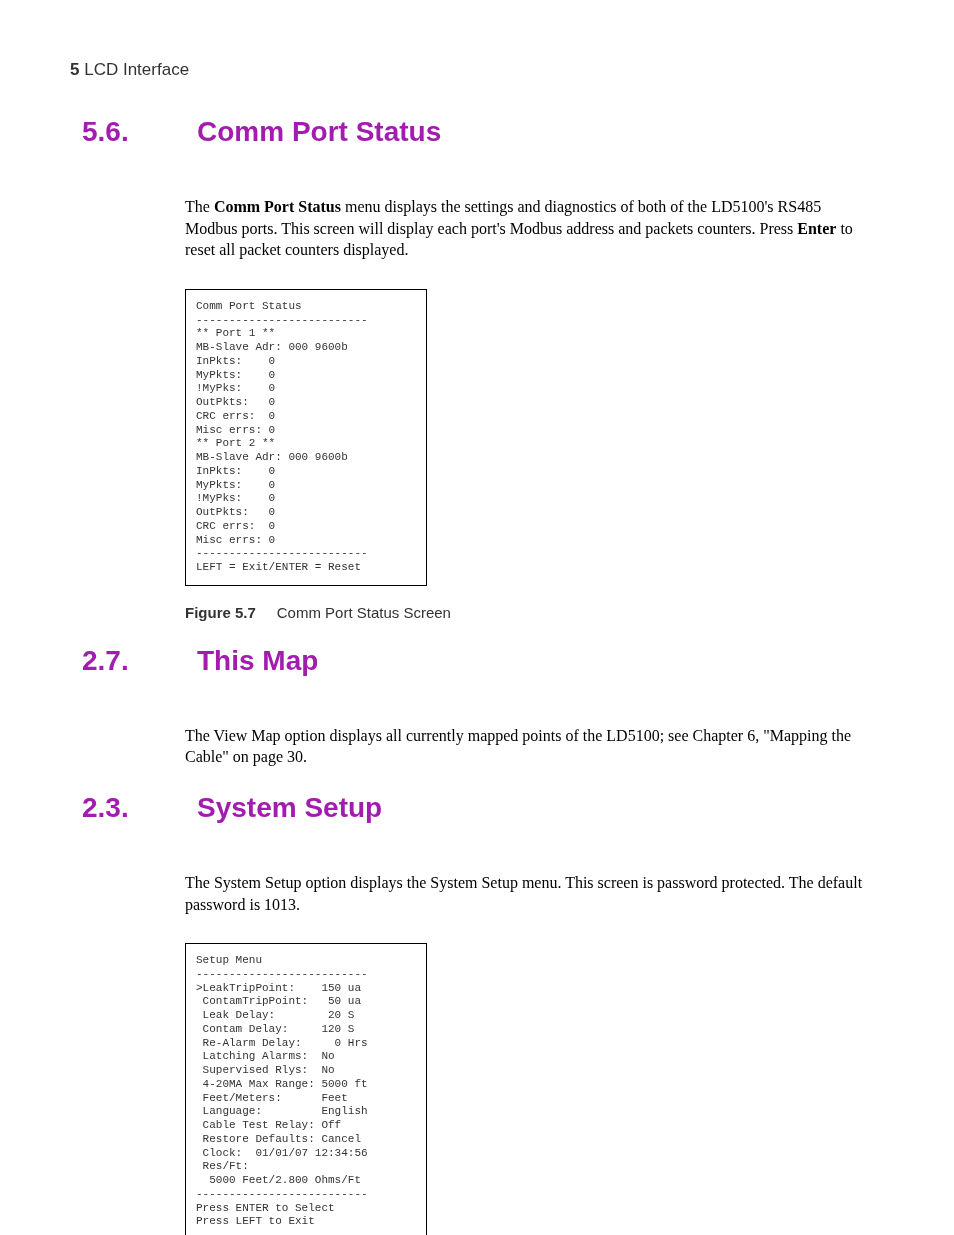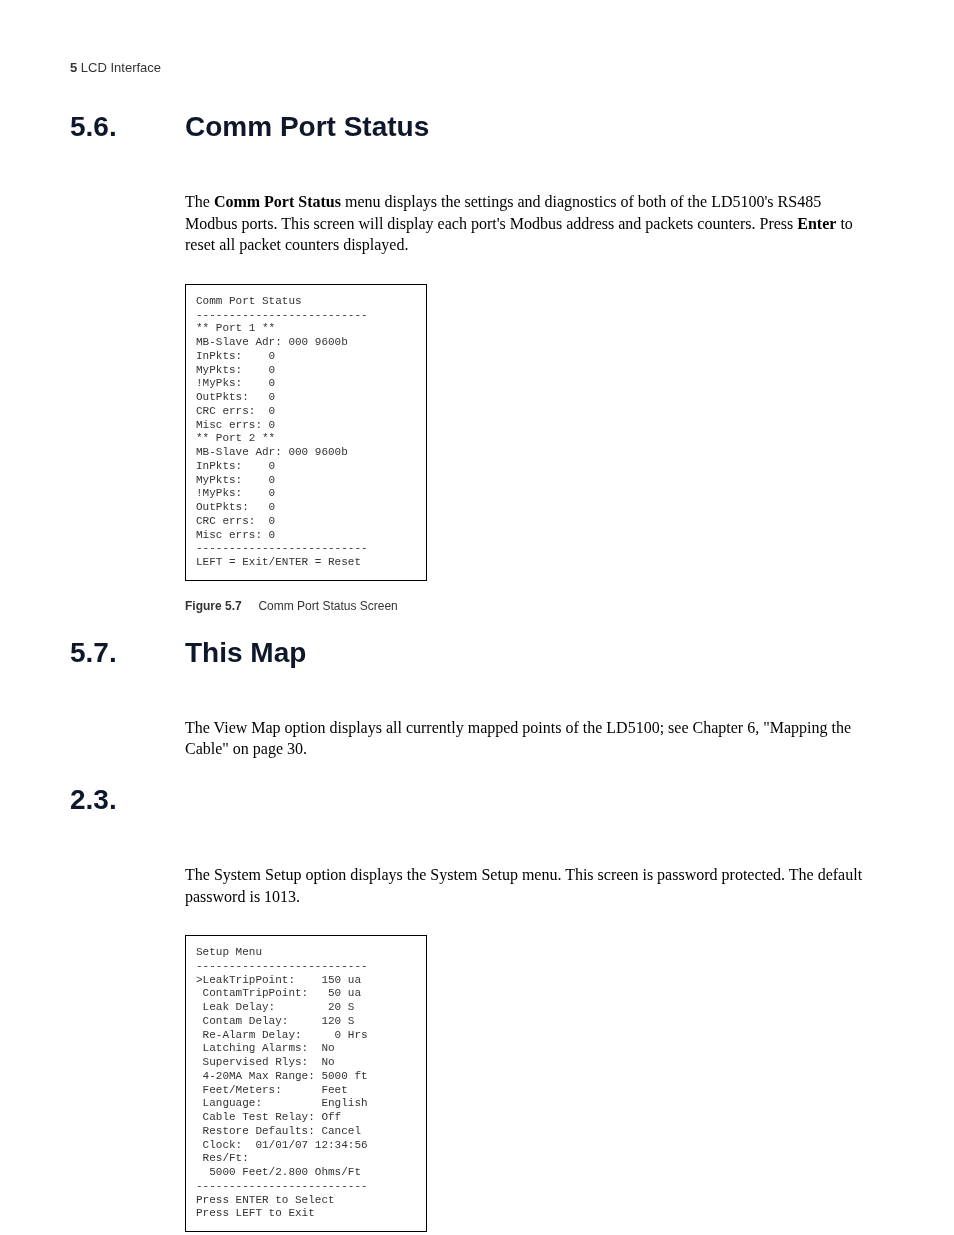--- a/index.html
+++ b/index.html
@@ -7,34 +7,34 @@
     font-size: 16px;
     color: #000;
     background: #fff;
     margin: 0;
     padding: 60px 70px 40px 70px;
     width: 954px;
     box-sizing: border-box;
   }
   .header-line {
     font-family: Arial, Helvetica, sans-serif;
-    font-size: 13px;
+    font-size: 17px;
     color: #333;
     margin-bottom: 36px;
   }
   .header-line .chap-num {
     font-weight: bold;
     color: #333;
   }
   .section-heading {
     font-family: Arial, Helvetica, sans-serif;
-    color: #0f172a;
+    color: #a21caf;
     font-size: 28px;
     font-weight: bold;
-    margin: 24px 0 16px 0;
+    margin: 24px 0 16px 12px;
     display: flex;
   }
   .section-heading .num {
     width: 115px;
     flex: 0 0 115px;
   }
   .body-text {
     margin-left: 115px;
     margin-right: 20px;
     line-height: 1.35;
@@ -49,21 +49,21 @@
     line-height: 1.25;
     white-space: pre;
     padding: 10px 10px 10px 10px;
     margin-left: 115px;
     margin-top: 28px;
     width: 220px;
     color: #333;
   }
   .fig-caption {
     font-family: Arial, Helvetica, sans-serif;
-    font-size: 12px;
+    font-size: 15px;
     margin-left: 115px;
     margin-top: 18px;
     margin-bottom: 14px;
     color: #333;
   }
   .fig-caption .fig-label { font-weight: bold; }
 </style>
 </head>
 <body>
 
@@ -103,28 +103,29 @@
 --------------------------
 LEFT = Exit/ENTER = Reset</div>
 
 <div class="fig-caption">
   <span class="fig-label">Figure 5.7</span>
   <span>&nbsp;&nbsp;&nbsp;</span>
   <span>Comm Port Status Screen</span>
 </div>
 
 <div class="section-heading">
-  <span class="num">5.7.</span>
+  <span class="num">2.7.</span>
   <span>This Map</span>
 </div>
 
 <p class="body-text">The View Map option displays all currently mapped points of the LD5100; see Chapter 6, "Mapping the Cable" on page 30.</p>
 
 <div class="section-heading">
   <span class="num">2.3.</span>
+  <span>System Setup</span>
 </div>
 
 <p class="body-text">The System Setup option displays the System Setup menu. This screen is password protected. The default password is 1013.</p>
 
 <div class="lcd-box">Setup Menu
 --------------------------
 &gt;LeakTripPoint:    150 ua
  ContamTripPoint:   50 ua
  Leak Delay:        20 S
  Contam Delay:     120 S

